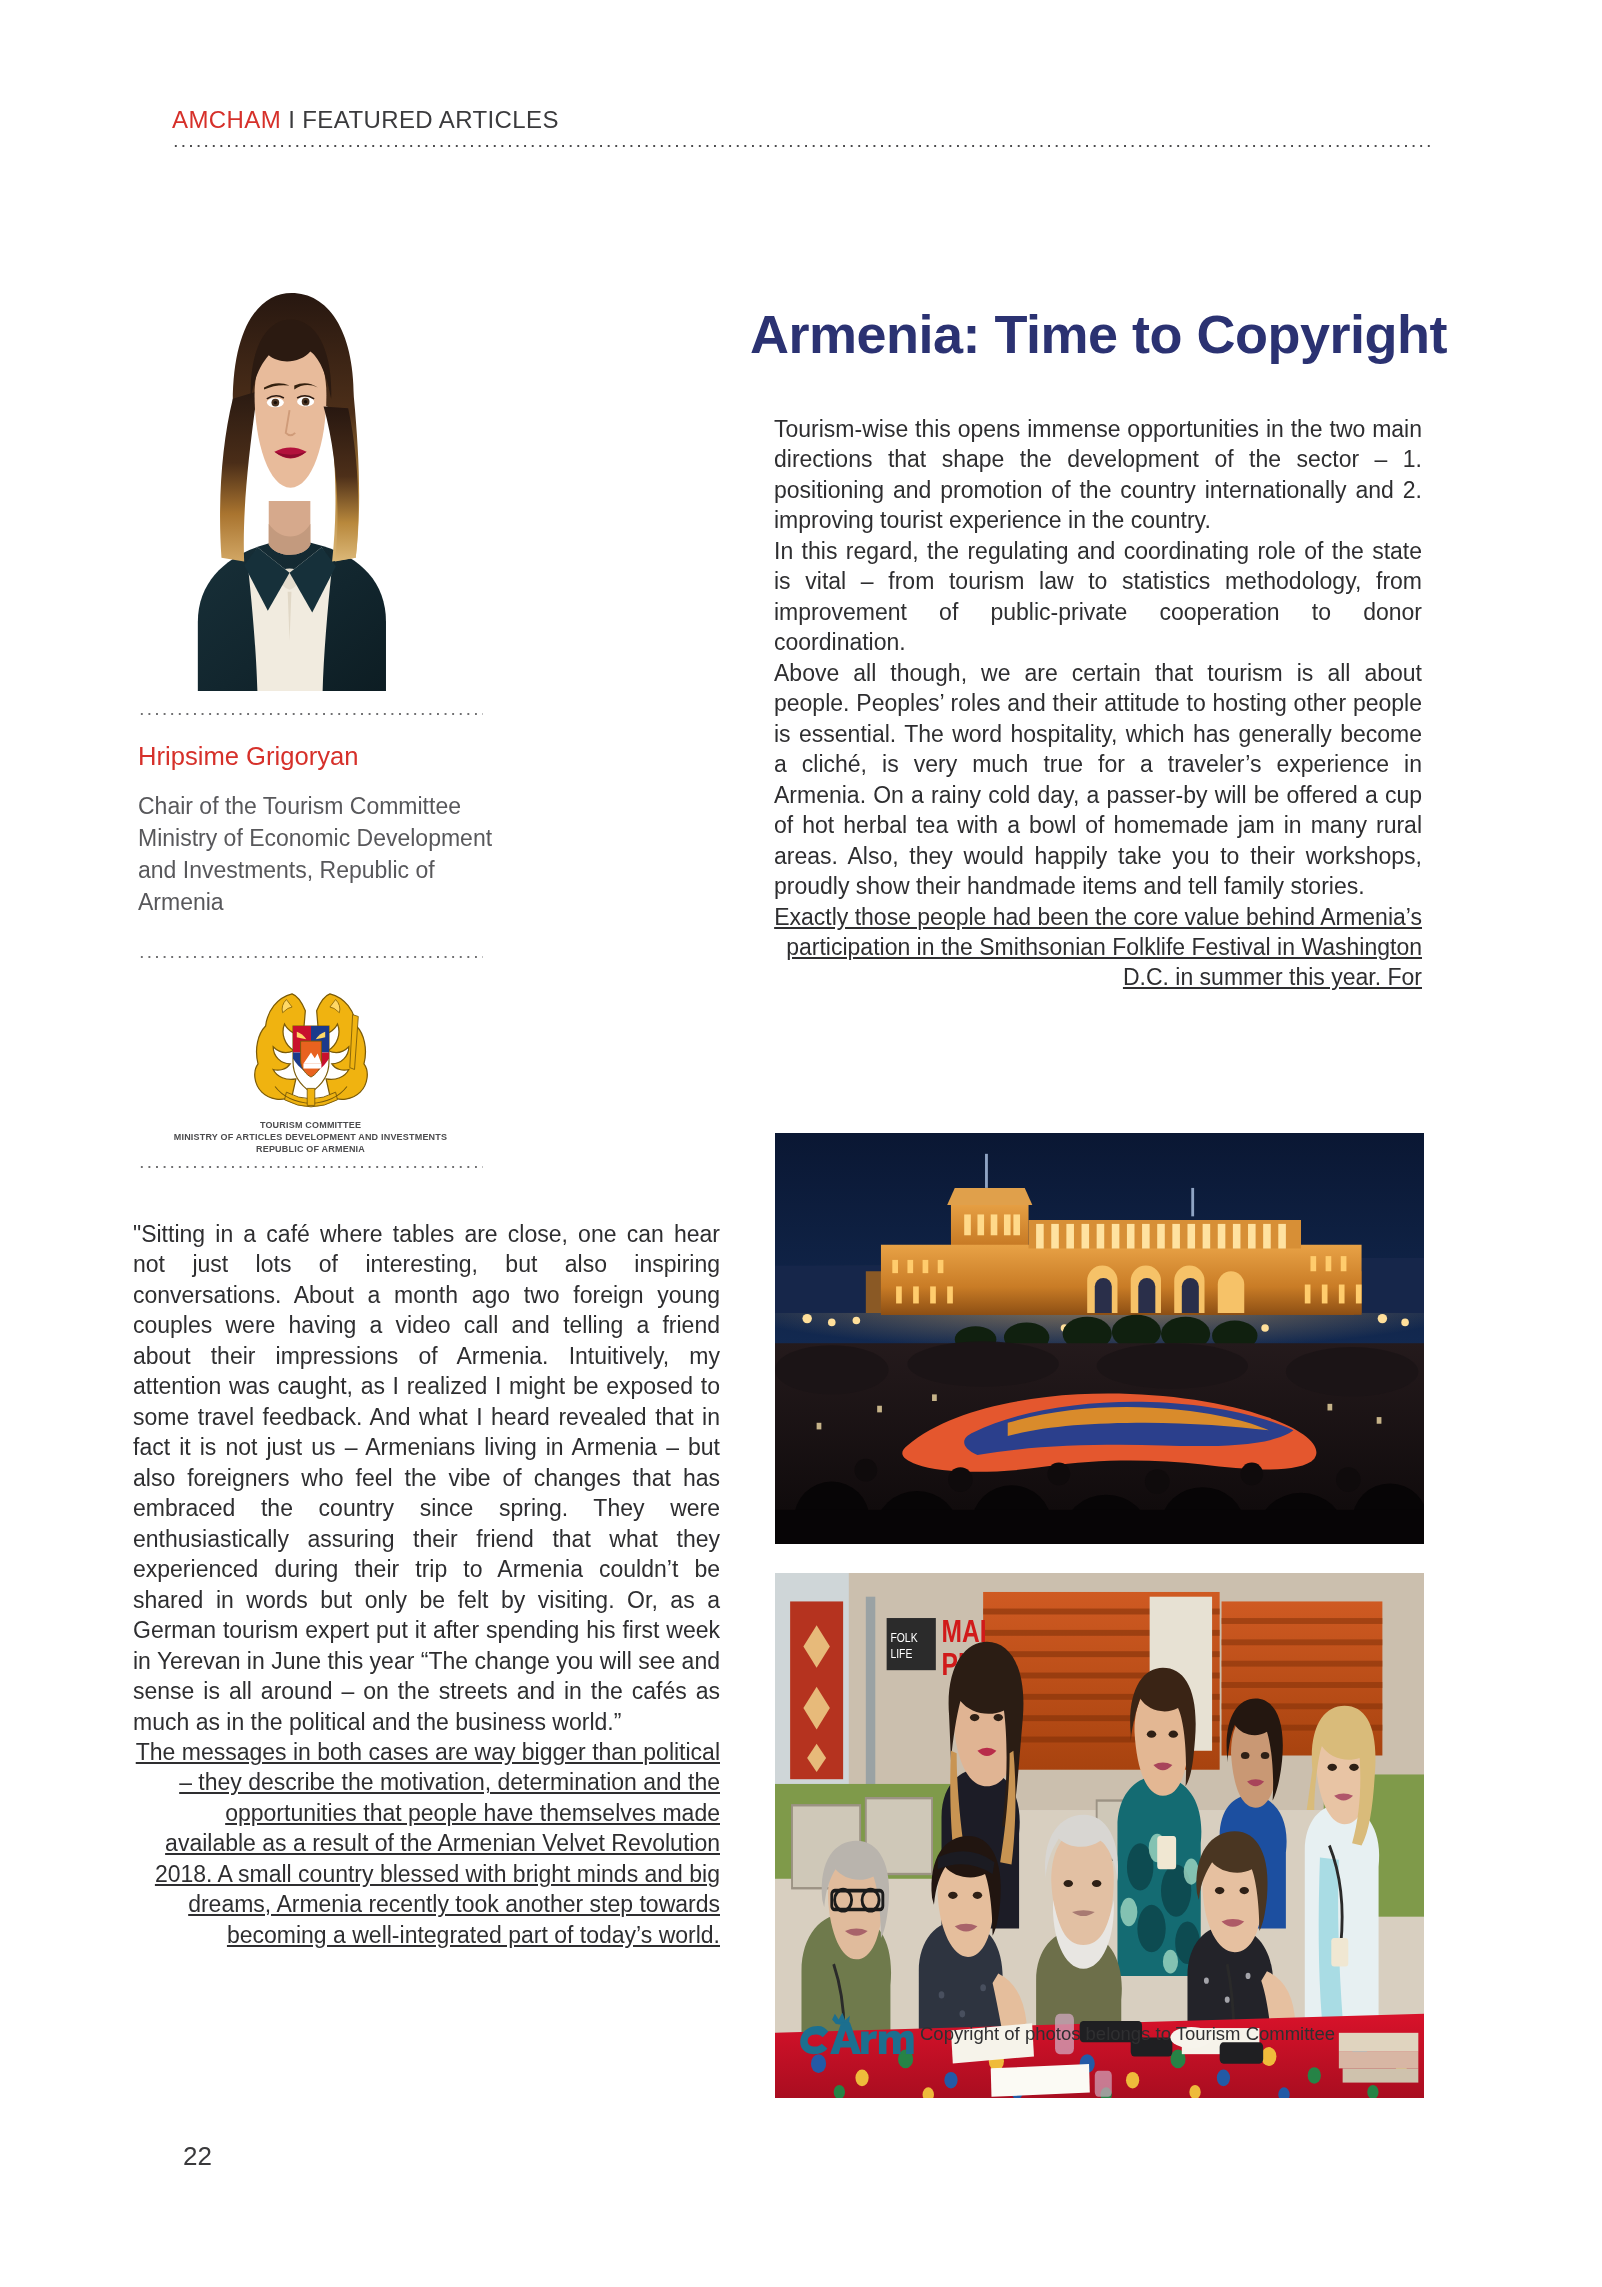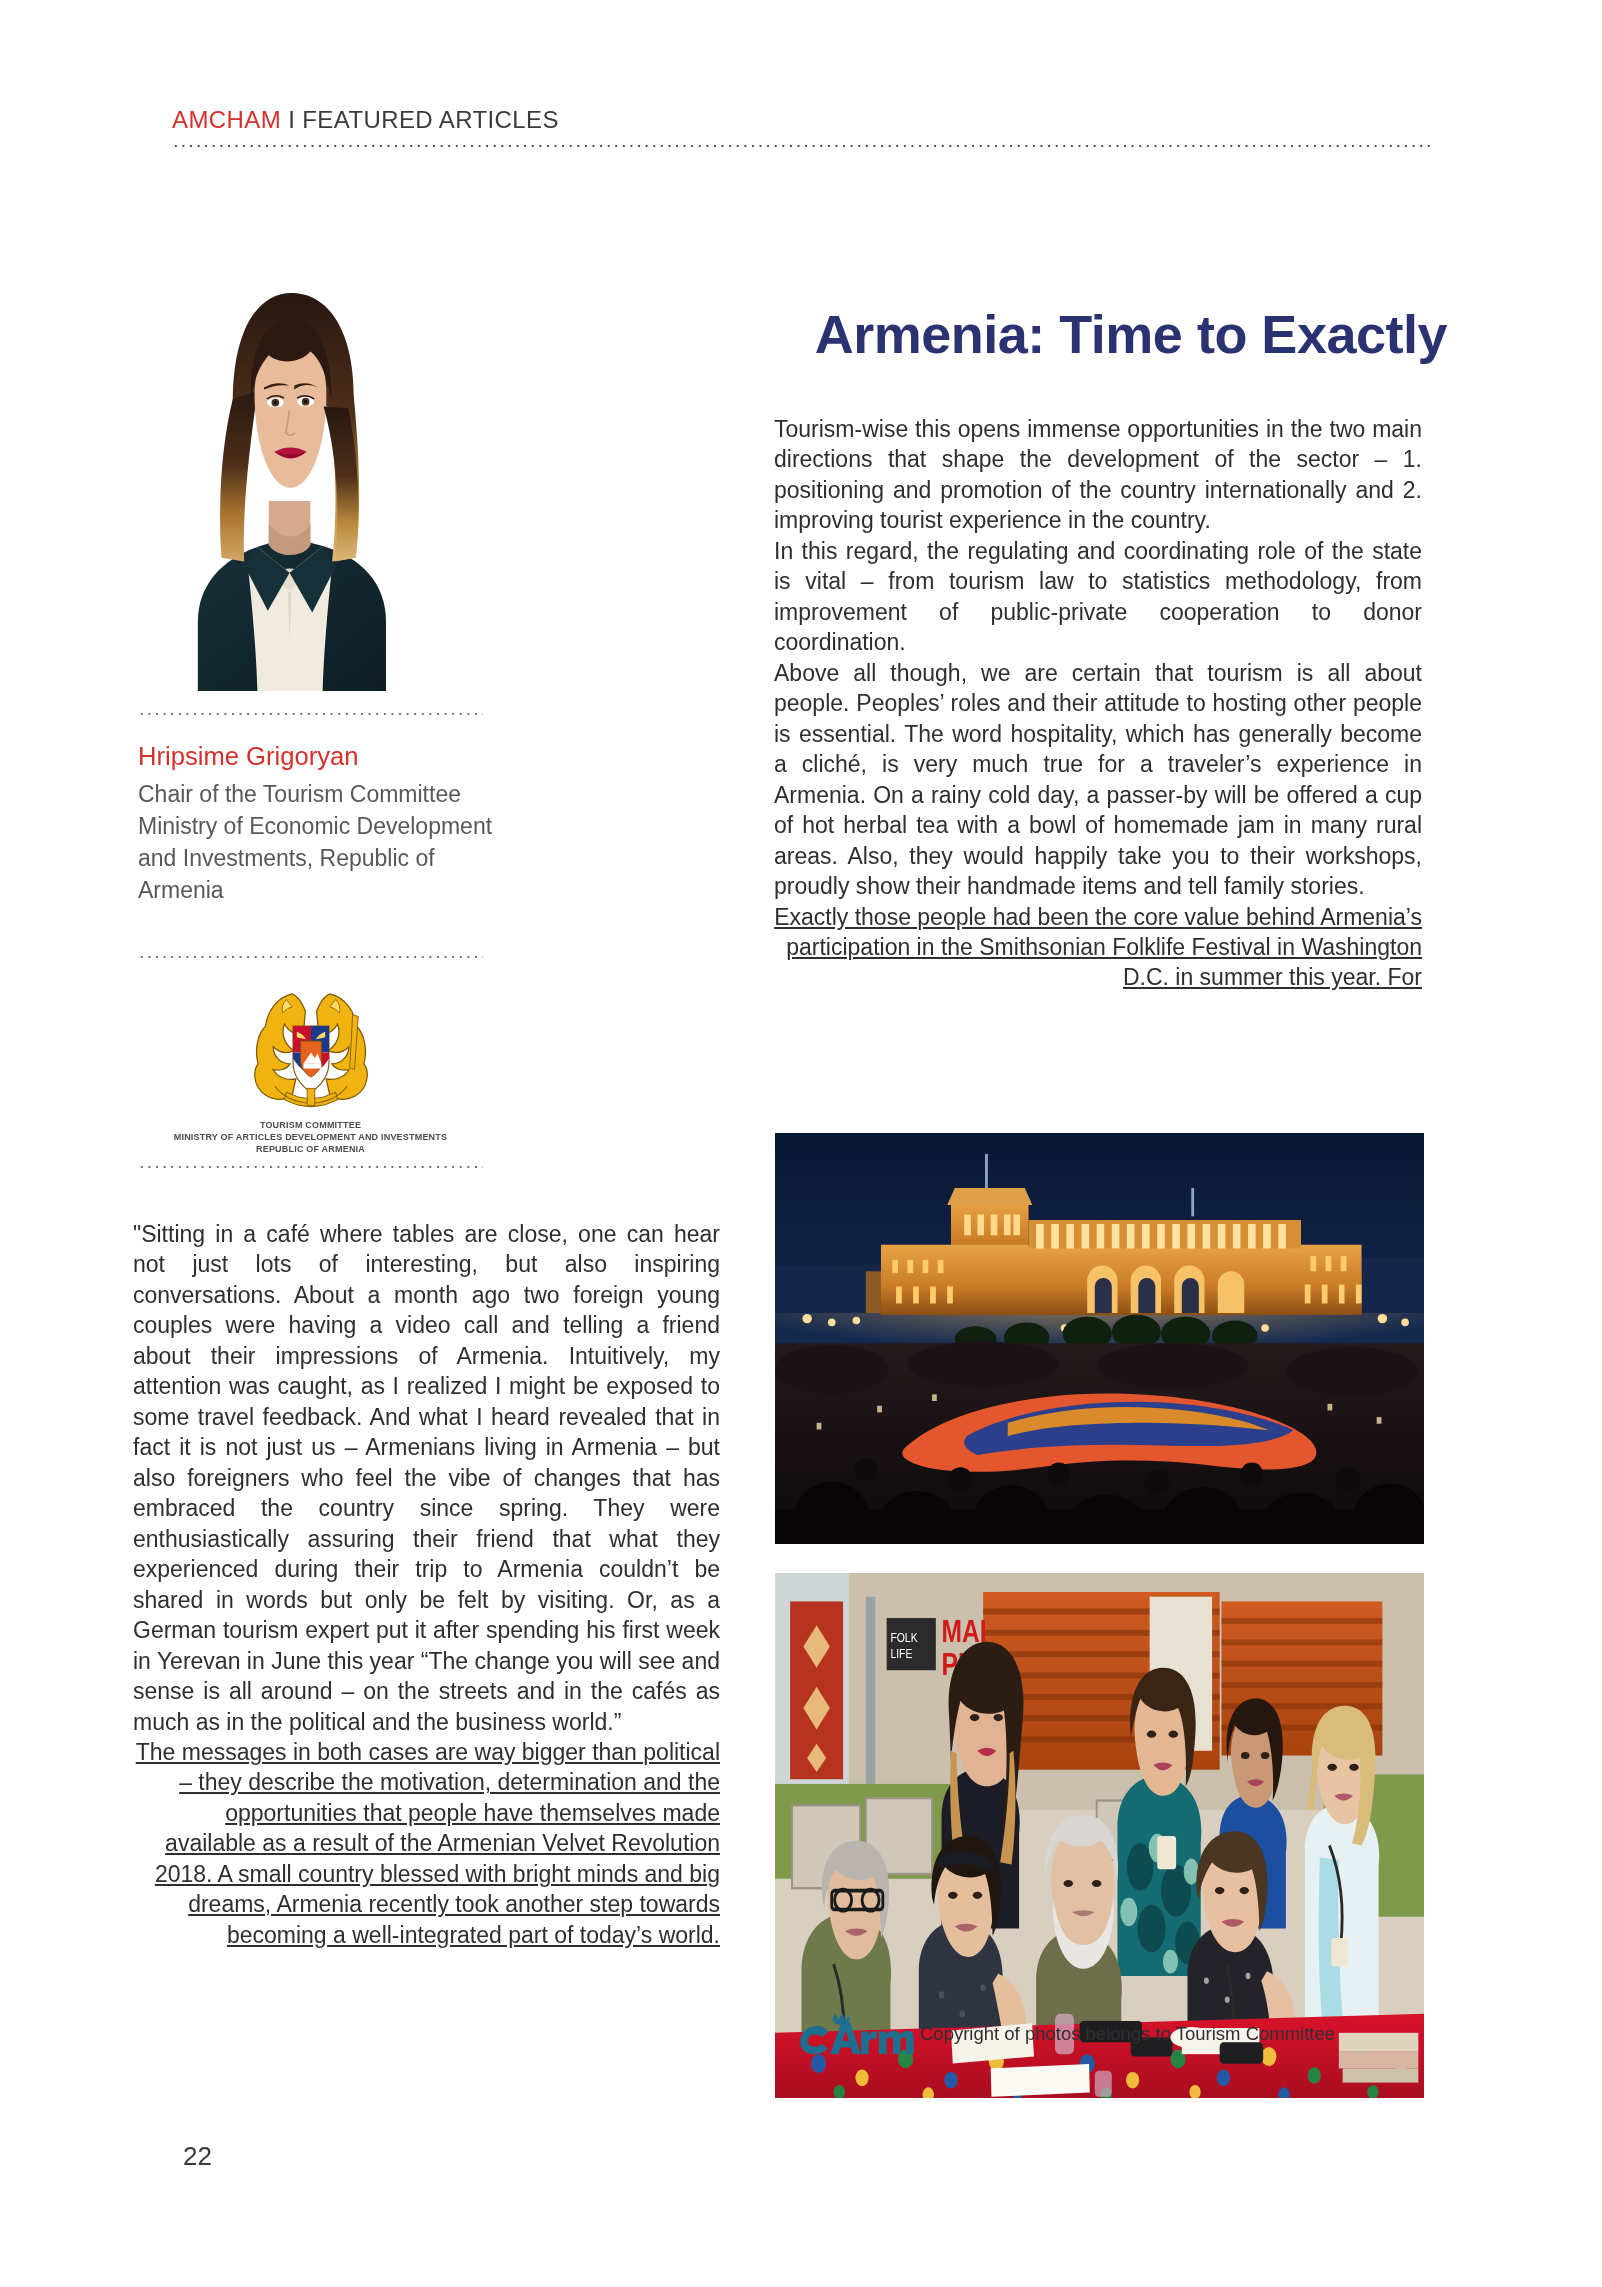--- a/index.html
+++ b/index.html
@@ -87,21 +87,21 @@
   .byline {
     position: absolute;
     left: 138px;
     top: 740px;
     width: 379px;
   }
   .byline-name {
     font-size: 25.6px;
     color: #d6302a;
     line-height: 1.32;
-    margin-bottom: 4px;
+    margin-bottom: 16px;
   }
   .byline-role {
     font-size: 23px;
     color: #58585b;
     line-height: 1.40;
   }
   .byline-rule-bottom {
     position: absolute;
     left: 138px;
     top: 945px;
@@ -205,21 +205,21 @@
 </head>
 <body>
 
 <div class="page">
 
   <div class="masthead">
     <div class="masthead-line"><span class="masthead-brand">AMCHAM</span><span> I FEATURED ARTICLES</span></div>
     <div class="dotted-rule"></div>
   </div>
 
-  <h1 class="headline">Armenia: Time to Exactly</h1>
+  <h1 class="headline">Armenia: Time to Copyright</h1>
 
   <div class="portrait">
     <svg width="270" height="451" viewBox="0 0 285 477" xmlns="http://www.w3.org/2000/svg" aria-hidden="true">
       <defs>
         <linearGradient id="hairGrad" x1="0" y1="0" x2="0" y2="1">
           <stop offset="0%" stop-color="#2a1a12"></stop>
           <stop offset="42%" stop-color="#4a2d18"></stop>
           <stop offset="72%" stop-color="#a9742f"></stop>
           <stop offset="100%" stop-color="#d2a765"></stop>
         </linearGradient>

